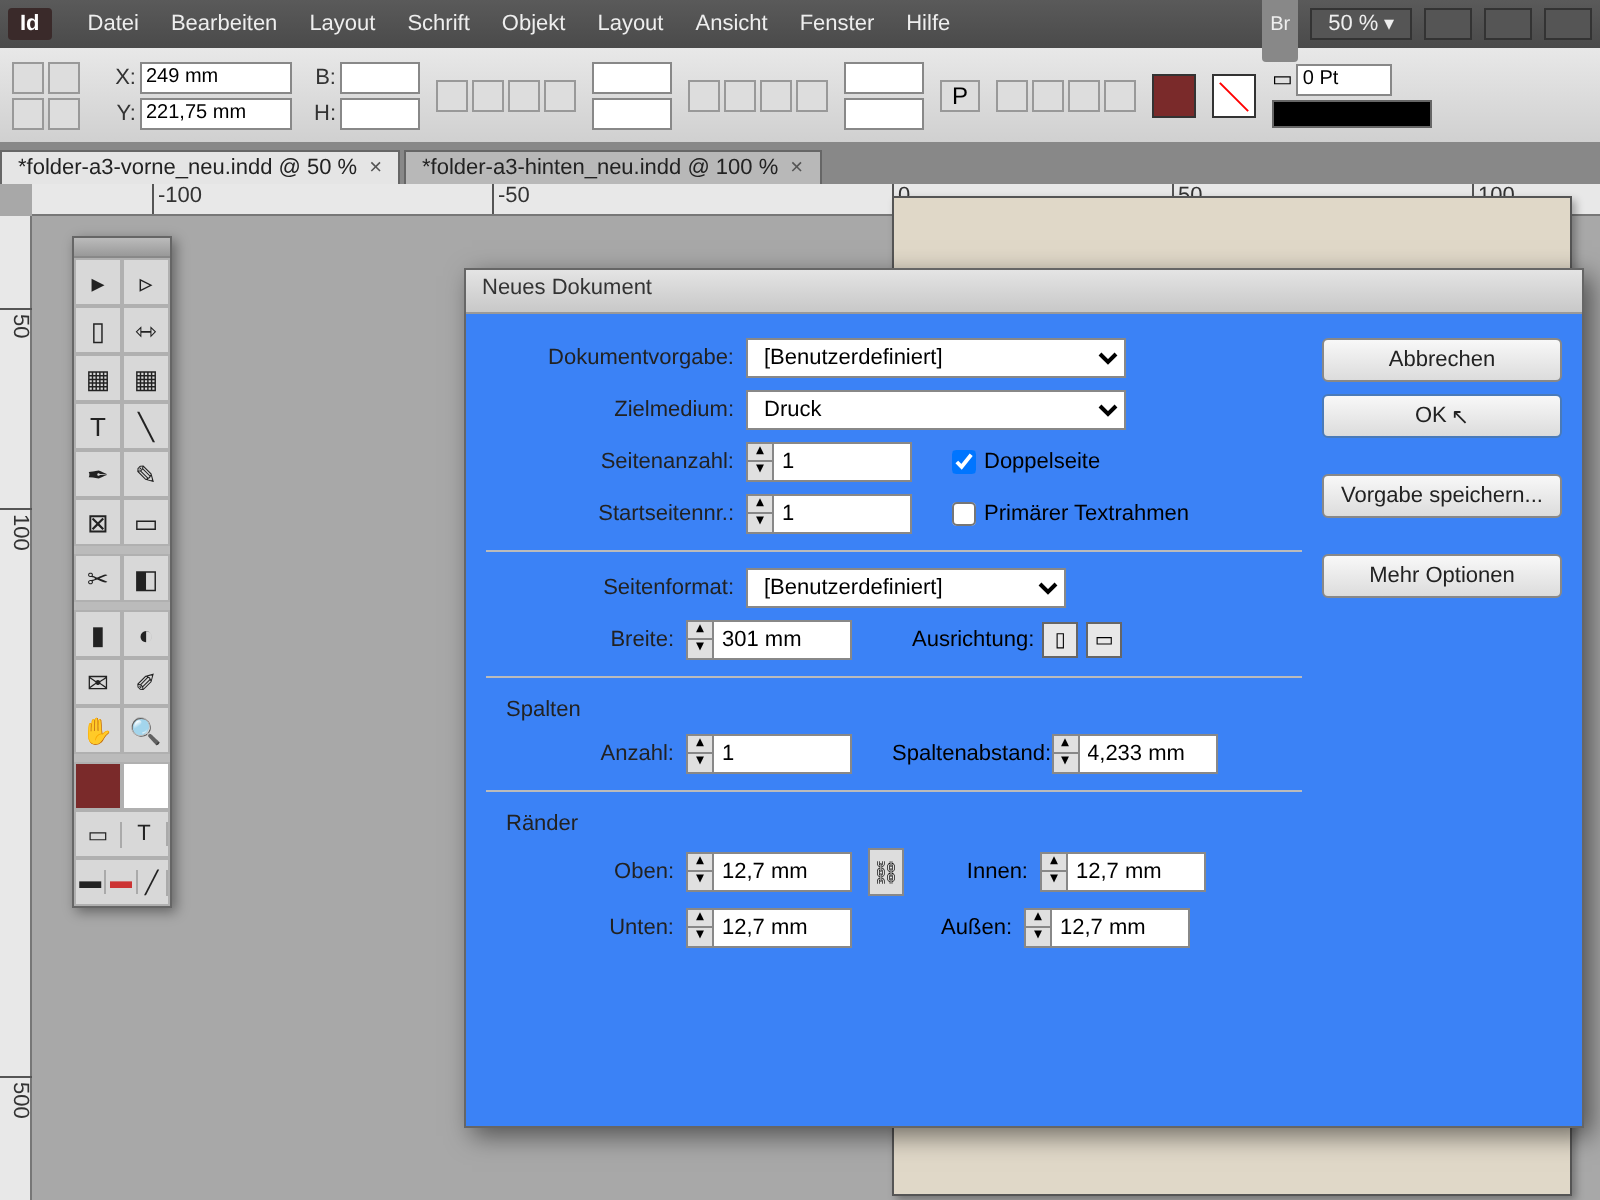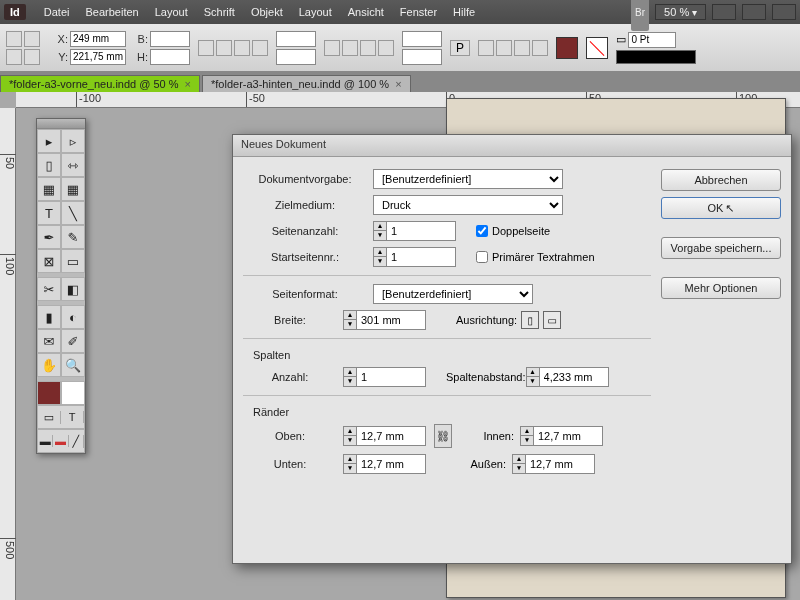--- a/index.html
+++ b/index.html
@@ -12,35 +12,35 @@
 .menubar .right { margin-left: auto; display: flex; align-items: center; gap: 6px; }
 .menubar .br { background:#888; padding:13px 4px; font-size:10px; border-radius:2px;}
 .menubar .zoom { background:#555; padding:1px 8px; border:1px solid #333; font-size:10px; }
 .menubar .ico { width:24px; height:16px; background:#555; border:1px solid #333; }
 
 
 .controlbar { background: linear-gradient(#e8e8e8,#d0d0d0); height: 48px; border-bottom:1px solid #888; display:flex; align-items:center; padding:0 6px; gap:8px; }
 .ctrl-group { display:flex; flex-direction:column; gap:2px; }
 .ctrl-row { display:flex; align-items:center; gap:2px; font-size:10px; color:#333;}
 .ctrl-row .lbl { width:14px; text-align:right; }
-.ctrl-row input { width:56px; height:16px; font-size:10px; padding:0 2px; border:1px solid #888; background:#fff;}
+.ctrl-row input { width:76px; height:16px; font-size:10px; padding:0 2px; border:1px solid #888; background:#fff;}
 .ctrl-row input.narrow { width:40px; }
 .ctrl-icons { display:flex; gap:2px; flex-wrap:wrap; width:40px;}
 .ctrl-icons span, .iconset span { width:16px; height:16px; background:#ddd; border:1px solid #999; display:inline-block;}
 .iconset { display:flex; gap:2px;}
 .fillbox { width:22px; height:22px; background:#7a2a2a; border:1px solid #333;}
 .strokebox { width:22px; height:22px; background:#fff; border:1px solid #333; position:relative;}
 .strokebox:after{content:"";position:absolute;left:0;right:0;top:50%;border-top:1px solid red;transform:rotate(45deg);}
 .pt-field { display:flex; align-items:center; gap:2px;}
 .pt-field input { width:48px; height:16px; border:1px solid #888; font-size:10px; padding:0 2px;}
 .strokeline { width:80px; height:14px; background:#000; border:1px solid #666;}
 
 
 .doctabs { background:#888; height:20px; display:flex; align-items:flex-end; }
-.doctab { background:#84cc16; border:1px solid #666; border-bottom:none; padding:2px 8px; font-size:10px; color:#222; margin-right:2px; display:flex; align-items:center; gap:6px;}
+.doctab { background:#e5e5e5; border:1px solid #666; border-bottom:none; padding:2px 8px; font-size:10px; color:#222; margin-right:2px; display:flex; align-items:center; gap:6px;}
 .doctab.inactive { background:#b8b8b8; }
 .doctab .x { color:#555;}
 
 
 .workspace { position:absolute; top:92px; left:0; right:0; bottom:0; background:#a8a8a8; }
 .ruler-h { position:absolute; top:0; left:16px; right:0; height:16px; background:#e8e8e8; border-bottom:1px solid #777; font-size:8px; color:#333; overflow:hidden;}
 .ruler-h .tick { position:absolute; top:0; border-left:1px solid #555; height:17px; padding-left:2px;}
 .ruler-v { position:absolute; top:16px; left:0; bottom:0; width:16px; background:#e8e8e8; border-right:1px solid #777; font-size:8px; color:#333;}
 .ruler-v .tick { position:absolute; left:0; border-top:1px solid #555; width:16px; writing-mode:vertical-rl; padding-top:2px;}
 .pasteboard { position:absolute; top:16px; left:16px; right:0; bottom:0; background:#a8a8a8;}
@@ -53,29 +53,29 @@
 .tools-title { height:10px; background:linear-gradient(#bbb,#999); border-bottom:1px solid #888;}
 .tool-grid { display:grid; grid-template-columns:1fr 1fr; }
 .tool { height:24px; border:1px solid #b0b0b0; display:flex; align-items:center; justify-content:center; background:#d8d8d8; font-size:13px; color:#222;}
 .tool.sep { grid-column:1/3; height:4px; background:#bbb; border:none;}
 .tool.fill { background:#7a2a2a; }
 .tool.stroke { background:#fff; position:relative;}
 .tool.wide { grid-column:1/3; display:flex;}
 .tool.wide span{ flex:1; text-align:center; border-right:1px solid #aaa;}
 
 
-.dialog { position:absolute; top:134px; left:232px; width:560px; height:430px; background:#e5e5e5; border:1px solid #666; box-shadow:4px 4px 12px rgba(0,0,0,.5);}
+.dialog { position:absolute; top:134px; left:232px; width:560px; height:430px; background:#3b82f6; border:1px solid #666; box-shadow:4px 4px 12px rgba(0,0,0,.5);}
 .dialog-title { background:linear-gradient(#e4e4e4,#c8c8c8); height:22px; padding:3px 8px; color:#333; font-size:11px; border-bottom:1px solid #999;}
 .dialog-body { display:flex; padding:12px 10px 8px 10px; gap:10px; }
 .dialog-left { flex:1; }
 .dialog-right { width:120px; display:flex; flex-direction:column; gap:6px;}
 .dlg-btn { background:linear-gradient(#f8f8f8,#dcdcdc); border:1px solid #888; border-radius:3px; height:22px; font-size:11px; color:#222; cursor:default; display:flex; align-items:center; justify-content:center;}
 .dlg-btn.primary { border:1px solid #4a7ab8;}
 .form-row { display:flex; align-items:center; margin-bottom:6px; }
-.form-row .flabel { width:130px; text-align:center; padding-right:6px; color:#222;}
+.form-row .flabel { width:130px; text-align:right; padding-right:6px; color:#222;}
 .form-row select, .form-row input[type=text] { height:20px; border:1px solid #888; background:#fff; font-size:11px; padding:0 4px;}
 .form-row select { width:190px; }
 .form-row input[type=text] { width:70px; }
 .form-row .spin { display:inline-flex; flex-direction:column; margin-right:0; border:1px solid #888; border-right:none;}
 .form-row .spin b { width:12px; height:9px; font-size:7px; text-align:center; line-height:8px; background:#e0e0e0; border-bottom:1px solid #888;}
 .form-row .spin b:last-child{border-bottom:none;}
 .chk { display:flex; align-items:center; gap:4px; margin-left:20px;}
 .chk input { width:12px; height:12px;}
 .section { margin-top:10px; }
 .section-title { color:#222; margin:4px 0 6px 10px;}

